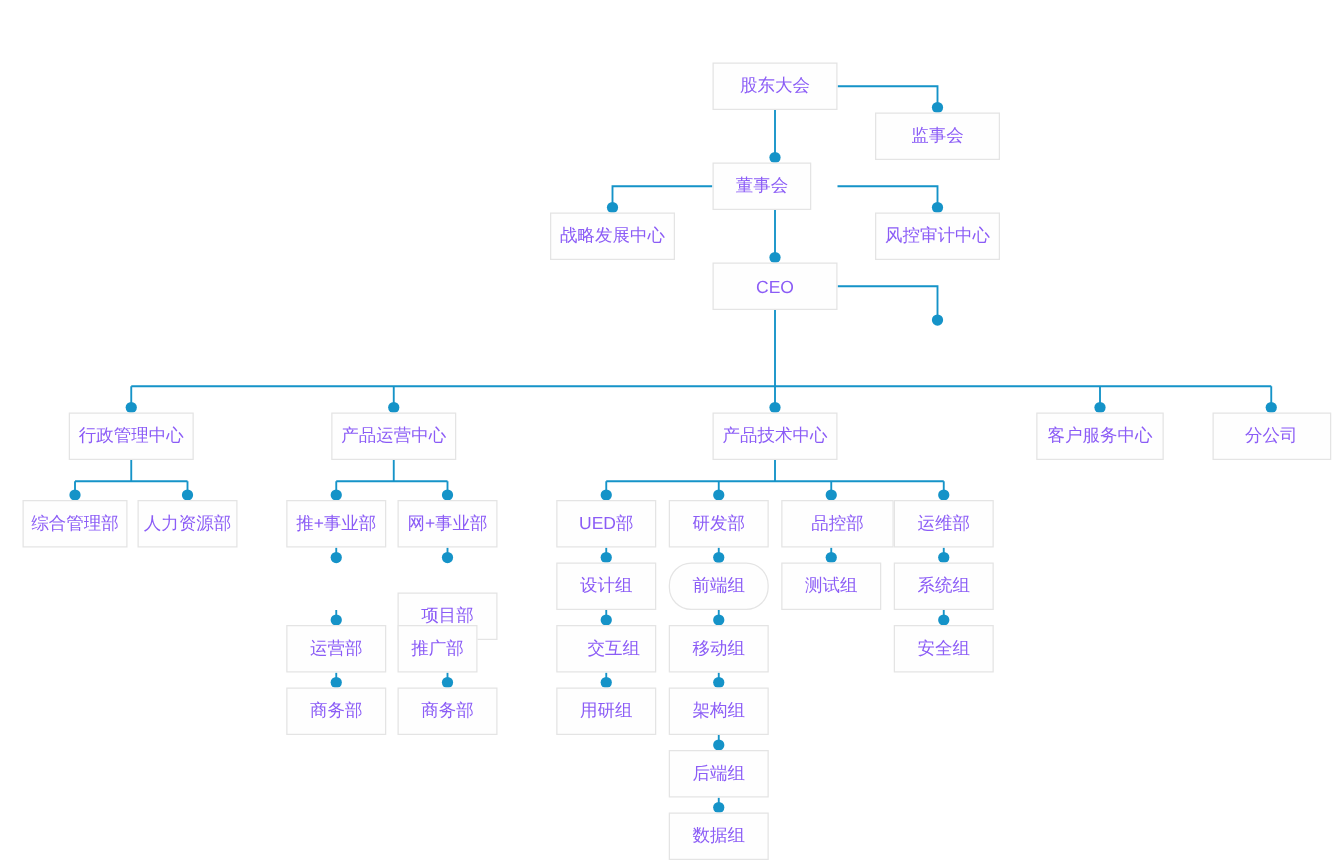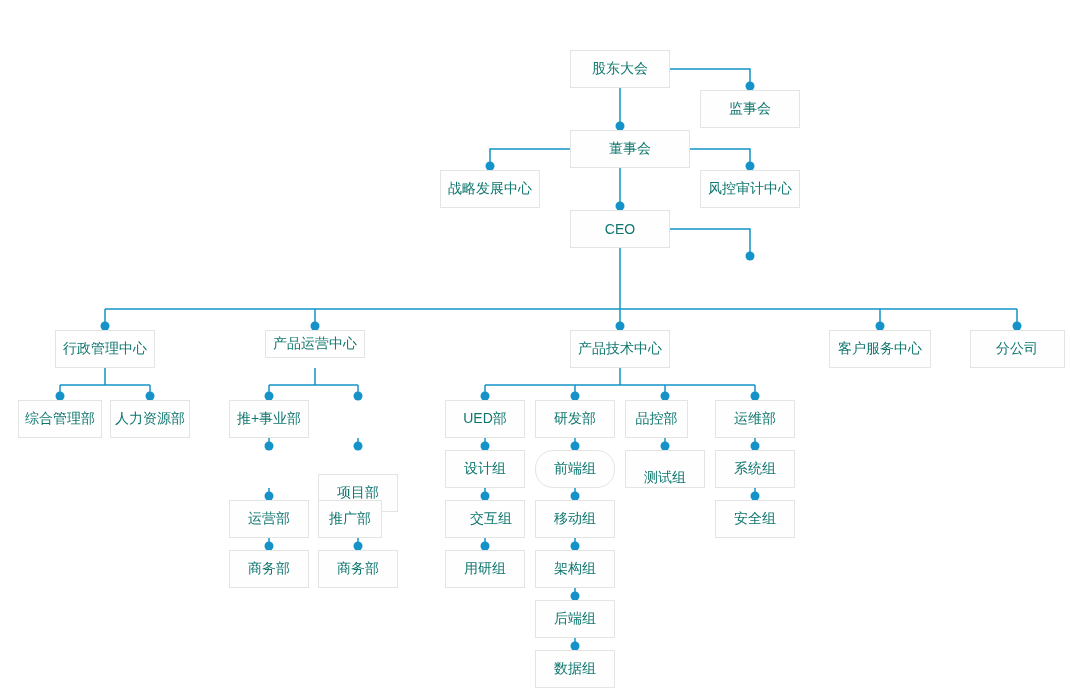--- a/index.html
+++ b/index.html
@@ -7,21 +7,21 @@
     width:1070px;height:689px;position:relative;background:#ffffff;
     font-family:"Liberation Sans","DejaVu Sans",sans-serif;
     overflow:hidden;
   }
   #stage{position:absolute;left:0;top:0;width:1070px;height:689px;}
   #connector-layer{position:absolute;left:0;top:0;z-index:0;}
   .node{
     position:absolute;height:38px;box-sizing:border-box;z-index:1;
     background:#fefefe;border:1px solid #e4e4e4;
     display:flex;align-items:center;justify-content:center;
-    font-size:14px;color:#0f766e;white-space:nowrap;
+    font-size:14px;color:#8b5cf6;white-space:nowrap;
   }
 </style>
 </head>
 <body>
 
 <div id="stage">
   <svg id="connector-layer" width="1070" height="689" viewBox="0 0 1070 689">
       <path d="M620 88 V126" fill="none" stroke="#1593c8" stroke-width="1.5"></path>
       <circle cx="620" cy="126" r="4.5" fill="#1593c8"></circle>
       <path d="M670 69 H750 V86" fill="none" stroke="#1593c8" stroke-width="1.5"></path>
@@ -101,78 +101,81 @@
       <circle cx="755" cy="446" r="4.5" fill="#1593c8"></circle>
       <path d="M755 488 V496" fill="none" stroke="#1593c8" stroke-width="1.5"></path>
       <circle cx="755" cy="496" r="4.5" fill="#1593c8"></circle>
     </svg>
 <div class="node" style="left: 570px; top: 50px; width: 100px; height: 38px;">
       <span>股东大会</span>
     </div>
     <div class="node" style="left: 700px; top: 90px; width: 100px; height: 38px;">
       <span>监事会</span>
     </div>
-    <div class="node" style="left: 570px; top: 130px; width: 120px; height: 38px;">
+    <div class="node" style="left: 570px; top: 130px; width: 79px; height: 38px;">
       <span>董事会</span>
     </div>
     <div class="node" style="left: 440px; top: 170px; width: 100px; height: 38px;">
       <span>战略发展中心</span>
     </div>
     <div class="node" style="left: 700px; top: 170px; width: 100px; height: 38px;">
       <span>风控审计中心</span>
     </div>
     <div class="node" style="left: 570px; top: 210px; width: 100px; height: 38px;">
       <span>CEO</span>
     </div>
     <div class="node" style="left: 55px; top: 330px; width: 100px; height: 38px;">
       <span>行政管理中心</span>
     </div>
-    <div class="node" style="left: 265px; top: 330px; width: 100px; height: 28px;">
+    <div class="node" style="left: 265px; top: 330px; width: 100px; height: 38px;">
       <span>产品运营中心</span>
     </div>
     <div class="node" style="left: 570px; top: 330px; width: 100px; height: 38px;">
       <span>产品技术中心</span>
     </div>
     <div class="node" style="left: 829px; top: 330px; width: 102px; height: 38px;">
       <span>客户服务中心</span>
     </div>
     <div class="node" style="left: 969.5px; top: 330px; width: 95px; height: 38px;">
       <span>分公司</span>
     </div>
     <div class="node" style="left: 18px; top: 400px; width: 84px; height: 38px;">
       <span>综合管理部</span>
     </div>
     <div class="node" style="left: 110px; top: 400px; width: 80px; height: 38px;">
       <span>人力资源部</span>
     </div>
     <div class="node" style="left: 229px; top: 400px; width: 80px; height: 38px;">
       <span>推+事业部</span>
     </div>
+    <div class="node" style="left: 318px; top: 400px; width: 80px; height: 38px;">
+      <span>网+事业部</span>
+    </div>
     <div class="node" style="left: 445px; top: 400px; width: 80px; height: 38px;">
       <span>UED部</span>
     </div>
     <div class="node" style="left: 535px; top: 400px; width: 80px; height: 38px;">
       <span>研发部</span>
     </div>
-    <div class="node" style="left: 625px; top: 400px; width: 63px; height: 38px;">
+    <div class="node" style="left: 625px; top: 400px; width: 90px; height: 38px;">
       <span>品控部</span>
     </div>
     <div class="node" style="left: 715px; top: 400px; width: 80px; height: 38px;">
       <span>运维部</span>
     </div>
     <div class="node" style="left: 318px; top: 450px; width: 80px; height: 38px; margin-top: 24px;">
       <span>项目部</span>
     </div>
     <div class="node" style="left: 445px; top: 450px; width: 80px; height: 38px;">
       <span>设计组</span>
     </div>
     <div class="node" style="left: 535px; top: 450px; width: 80px; height: 38px; border-radius: 18px;">
       <span>前端组</span>
     </div>
-    <div class="node" style="left: 625px; top: 450px; width: 80px; height: 38px; align-items: flex-end;">
+    <div class="node" style="left: 625px; top: 450px; width: 80px; height: 38px;">
       <span>测试组</span>
     </div>
     <div class="node" style="left: 715px; top: 450px; width: 80px; height: 38px;">
       <span>系统组</span>
     </div>
     <div class="node" style="left: 229px; top: 500px; width: 80px; height: 38px;">
       <span>运营部</span>
     </div>
     <div class="node" style="left: 318px; top: 500px; width: 64px; height: 38px; text-align: center;">
       <span>推广部</span>

